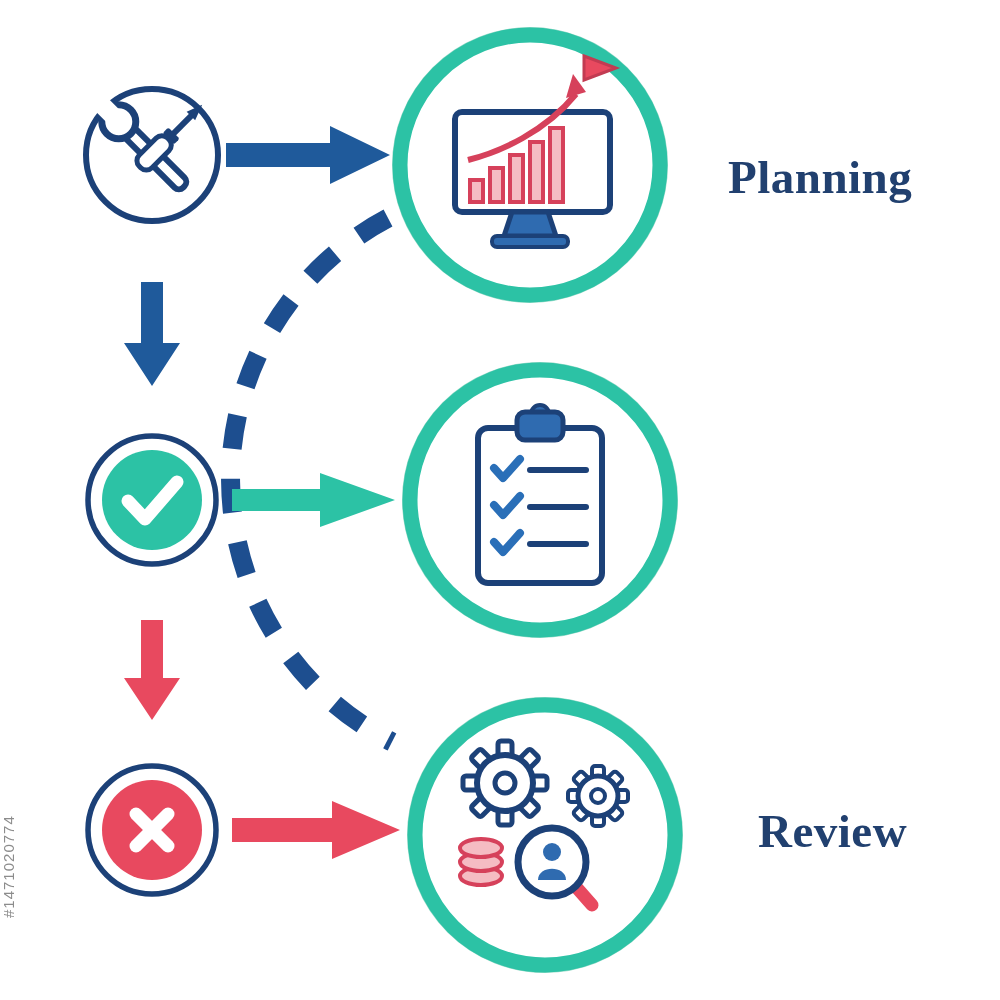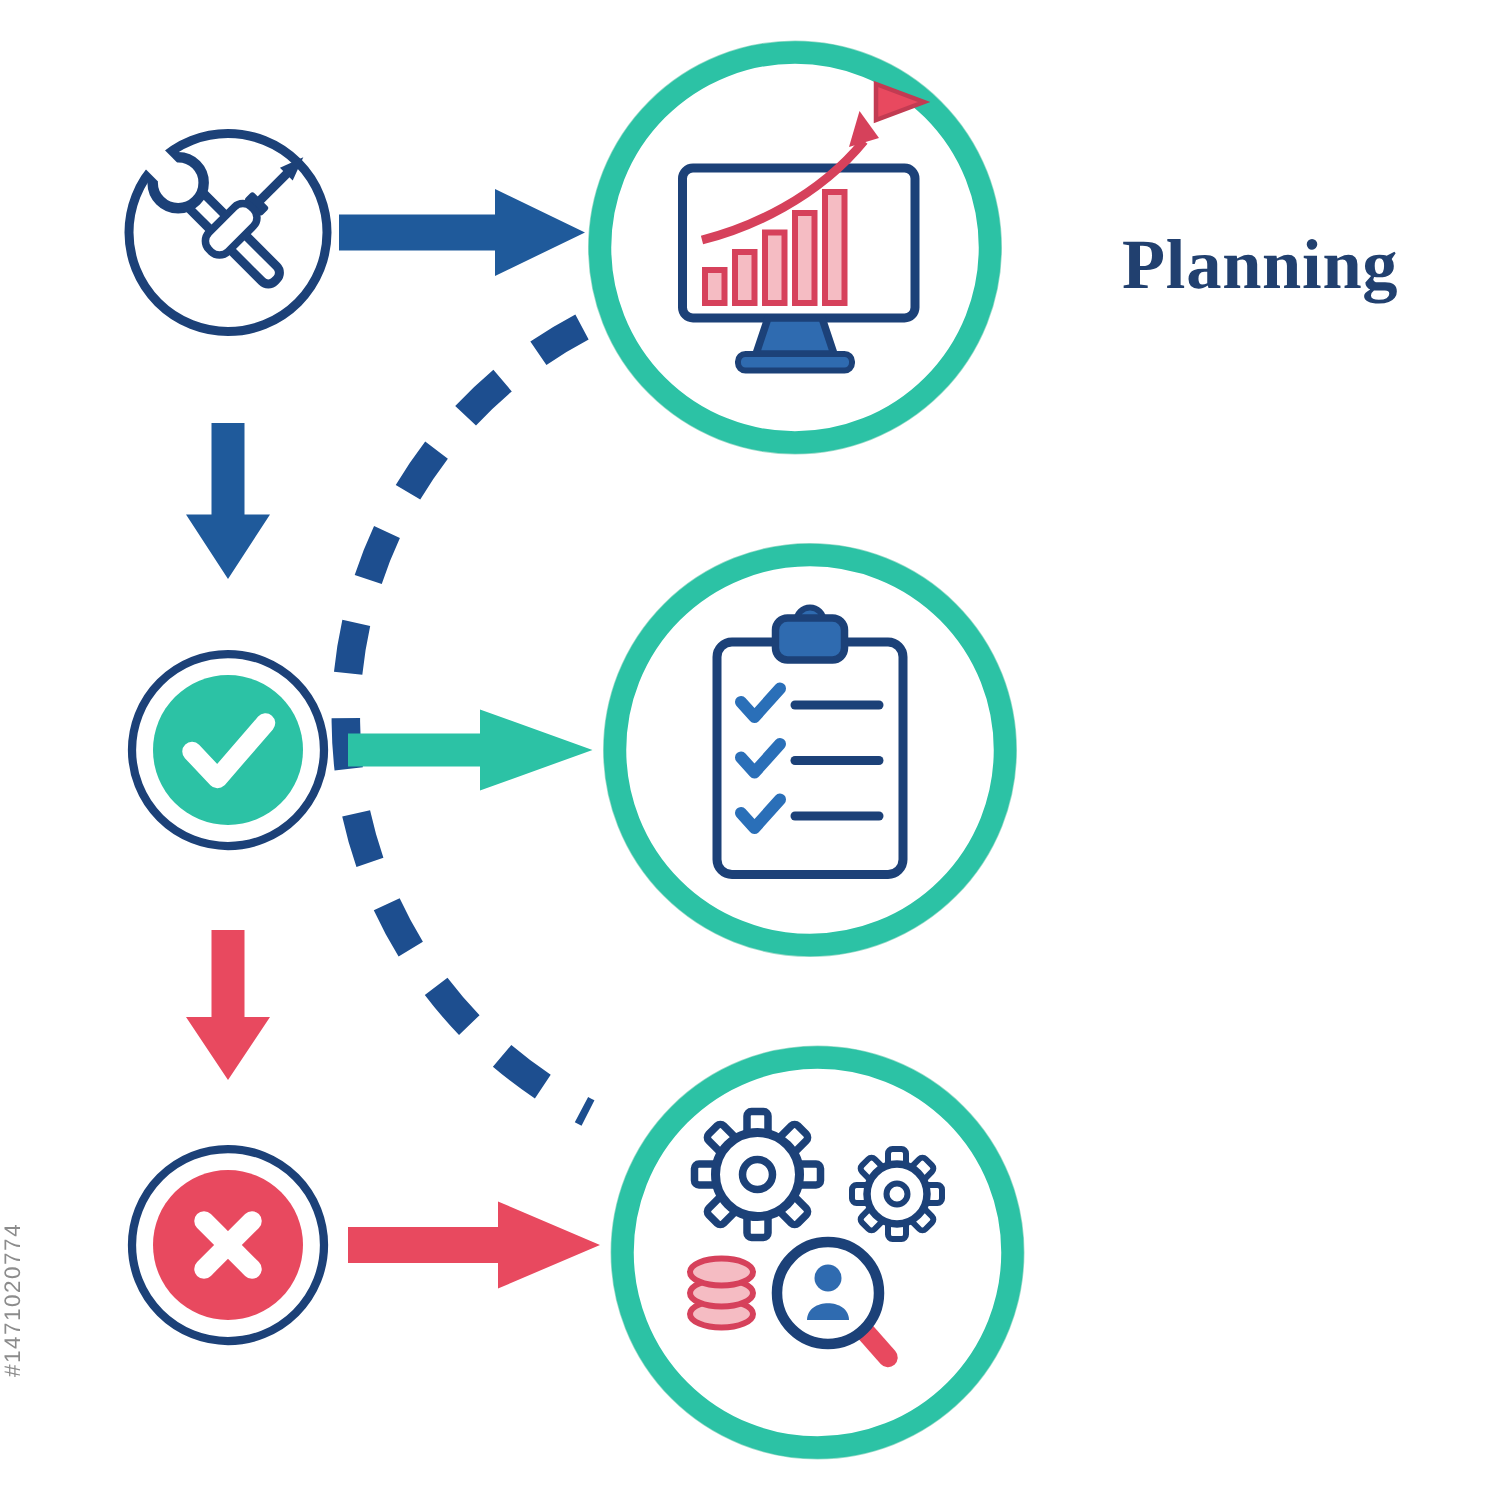--- a/index.html
+++ b/index.html
@@ -13,21 +13,21 @@
   .diagram-svg{position:absolute;left:0;top:0;}
   .node-label{
     position:absolute;
     font-family:"Liberation Serif", serif;
     font-weight:700;
     font-size:47px;
     color:#21406f;
     letter-spacing:0.5px;
     white-space:nowrap;
   }
-  .label-planning{left:748px;top:150px;}
+  .label-planning{left:728px;top:150px;}
   .label-monitoring{left:732px;top:472px;}
   .label-review{left:758px;top:804px;}
   .watermark{
     position:absolute;
     left:0px;top:762px;
     width:22px;height:210px;
     writing-mode:vertical-rl;
     transform:rotate(180deg);
     font-size:15px;
     color:#8c8c8c;
@@ -172,16 +172,17 @@
           <line x1="577" y1="888" x2="592" y2="905" stroke="#e8495f" stroke-width="13" stroke-linecap="round"></line>
           <circle cx="552" cy="862" r="34" fill="#ffffff" stroke="#1c4178" stroke-width="7"></circle>
           <circle cx="552" cy="852" r="9" fill="#2f6bb0"></circle>
           <path d="M538 880 c0 -15 28 -15 28 0 z" fill="#2f6bb0"></path>
         </g>
       </g>
     </g>
   </svg>
 
   <div class="node-label label-planning">Planning</div>
+  <div class="node-label label-review">Review</div>
 
   <div class="watermark">#1471020774</div>
 
 </div>
 
 </body></html>

